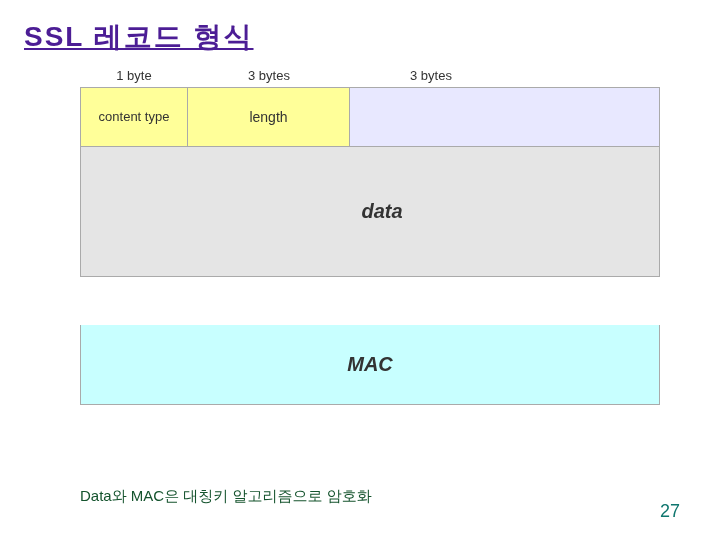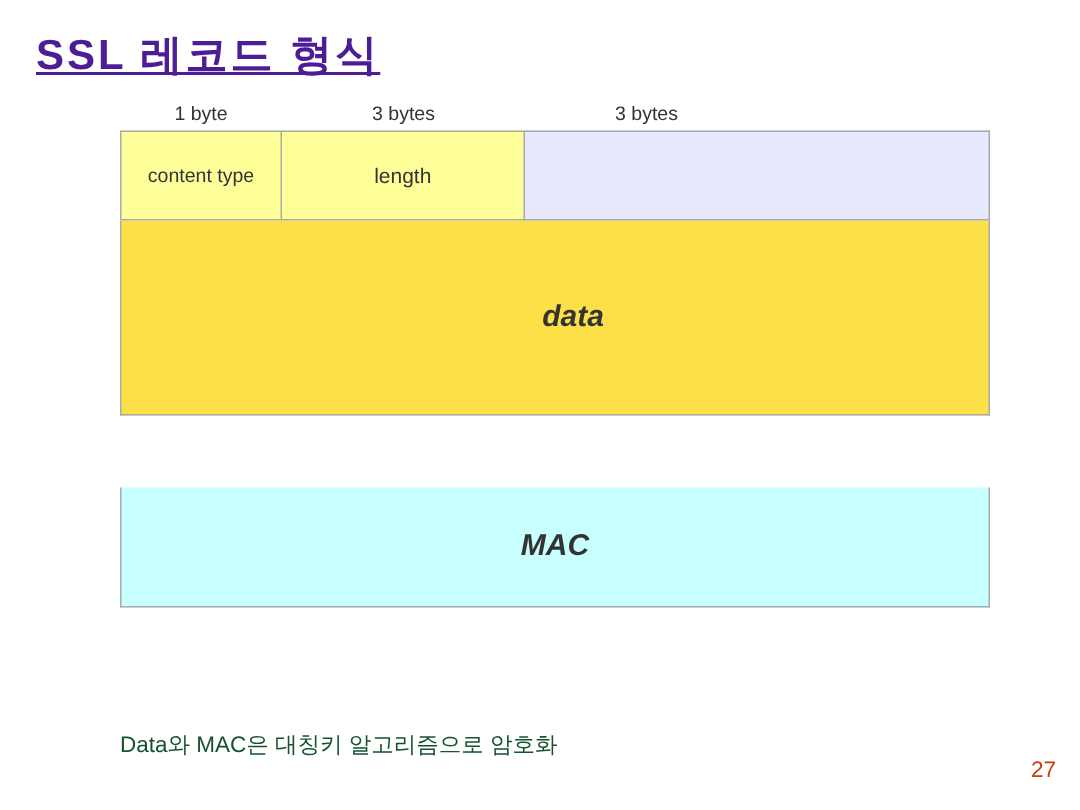--- a/index.html
+++ b/index.html
@@ -99,21 +99,21 @@
     .cell-empty-header {
       flex: 1;
       background: #E8E8FF;
       border: 1.5px solid #aaa;
       border-left: none;
     }
 
     
     .data-row {
       height: 130px;
-      background: #fde047;
+      background: #e5e5e5;
       border: 1.5px solid #aaa;
       border-top: none;
       display: flex;
       align-items: center;
       justify-content: center;
       font-size: 20px;
       font-style: italic;
       color: #333;
       font-weight: bold;
       width: 100%;
@@ -142,23 +142,23 @@
       position: absolute;
       bottom: 34px;
       left: 80px;
       font-size: 15px;
       color: #14532d;
     }
 
     .page-number {
       position: absolute;
       bottom: 18px;
-      right: 16px;
-      font-size: 15px;
-      color: #c2410c;
+      right: 40px;
+      font-size: 18px;
+      color: #0f766e;
     }
   </style>
 </head>
 <body>
 
 <div class="page-title">SSL 레코드 형식</div>
 
 <div class="diagram-container">
 
   <div class="byte-labels">

